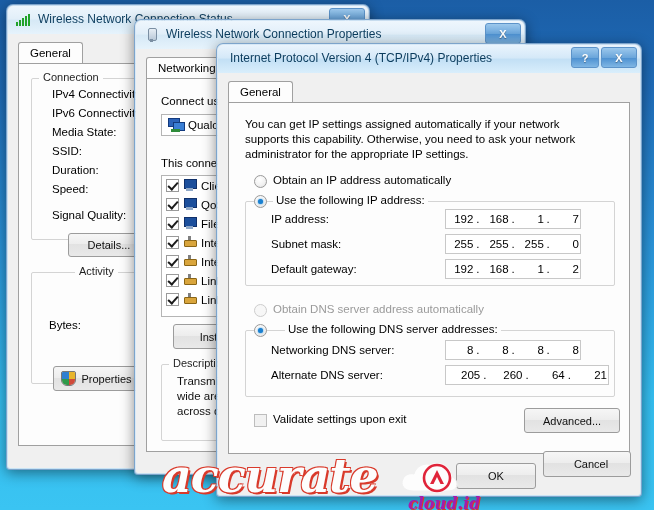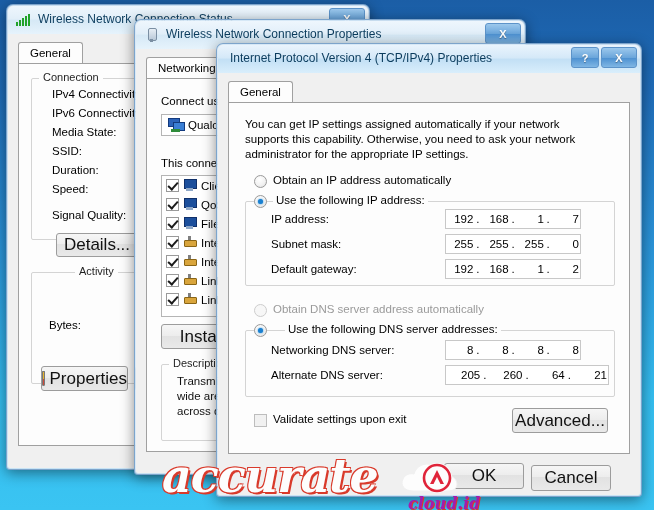--- a/index.html
+++ b/index.html
@@ -41,22 +41,22 @@
 
   
   .grp{position:absolute;border:1px solid #d4d4d4;border-radius:2px;}
   .grp-lbl{position:absolute;background:#fdfdfd;padding:0 4px;font-size:11px;color:#1f1f1f;}
 
   .lbl{position:absolute;white-space:nowrap;font-size:11.5px;}
   .lbl.dim{color:#9a9a9a;}
 
   
   .btn{position:absolute;background:linear-gradient(180deg,#f6f6f6 0%,#ededed 46%,#e2e2e2 47%,#e9e9e9 100%);
-       border:1px solid #9c9c9c;border-radius:3px;font-size:17px;color:#111;
-       display:flex;align-items:center;justify-content:center;white-space:nowrap;}
+       border:1px solid #9c9c9c;border-radius:3px;font-size:11px;color:#111;
+       display:flex;align-items:center;justify-content:center;white-space:nowrap;margin-left:12px;}
 
   
   .radio{position:absolute;width:13px;height:13px;border-radius:50%;
          background:radial-gradient(circle at 40% 32%,#fff 0%,#f2f2f2 55%,#dcdcdc 100%);
          border:1px solid #9a9a9a;box-sizing:border-box;}
   .radio.on::after{content:"";position:absolute;left:3px;top:3px;width:5px;height:5px;border-radius:50%;
          background:#1a80d0;box-shadow:0 0 2px #1a80d0;}
   .radio.dis{border-color:#cdcdcd;background:#f7f7f7;}
   .cbx{position:absolute;width:13px;height:13px;background:#fff;border:1px solid #9a9a9a;box-sizing:border-box;}
   .cbx.on::after{content:"";position:absolute;left:3px;top:0px;width:4px;height:8px;
@@ -336,21 +336,21 @@
             <span class="dot">.</span>
           <span class="oct">21</span>
         </div>
 
         <span class="cbx gray" style="left:25px;top:311px;"></span>
         <div class="lbl" style="left:44px;top:310px;">Validate settings upon exit</div>
         <div class="btn" style="left:283px;top:305px;width:94px;height:23px;">Advanced...</div>
       </div>
 
       <div class="btn" style="left:226px;top:390px;width:78px;height:24px;">OK</div>
-      <div class="btn" style="left:313px;top:392px;width:78px;height:24px;">Cancel</div>
+      <div class="btn" style="left:313px;top:378px;width:78px;height:24px;padding-left:8px;">Cancel</div>
     </div>
   </div>
 </div>
 
 <div class="wm">
   <div class="wm-text">accurate</div>
   <div class="wm-cloud">
     <svg viewBox="0 0 74 42" width="74" height="42">
       <path d="M16 34 C7 34 3 28 6 22 C8 17 14 16 17 17 C19 9 28 5 35 8 C41 10 44 15 44 19 C52 16 60 21 60 27 C60 32 56 34 50 34 Z" fill="#fdfdfd" stroke="#f0f0f0" stroke-width="1"></path>
       <circle cx="40" cy="21" r="15" fill="#fdfdfd"></circle>

